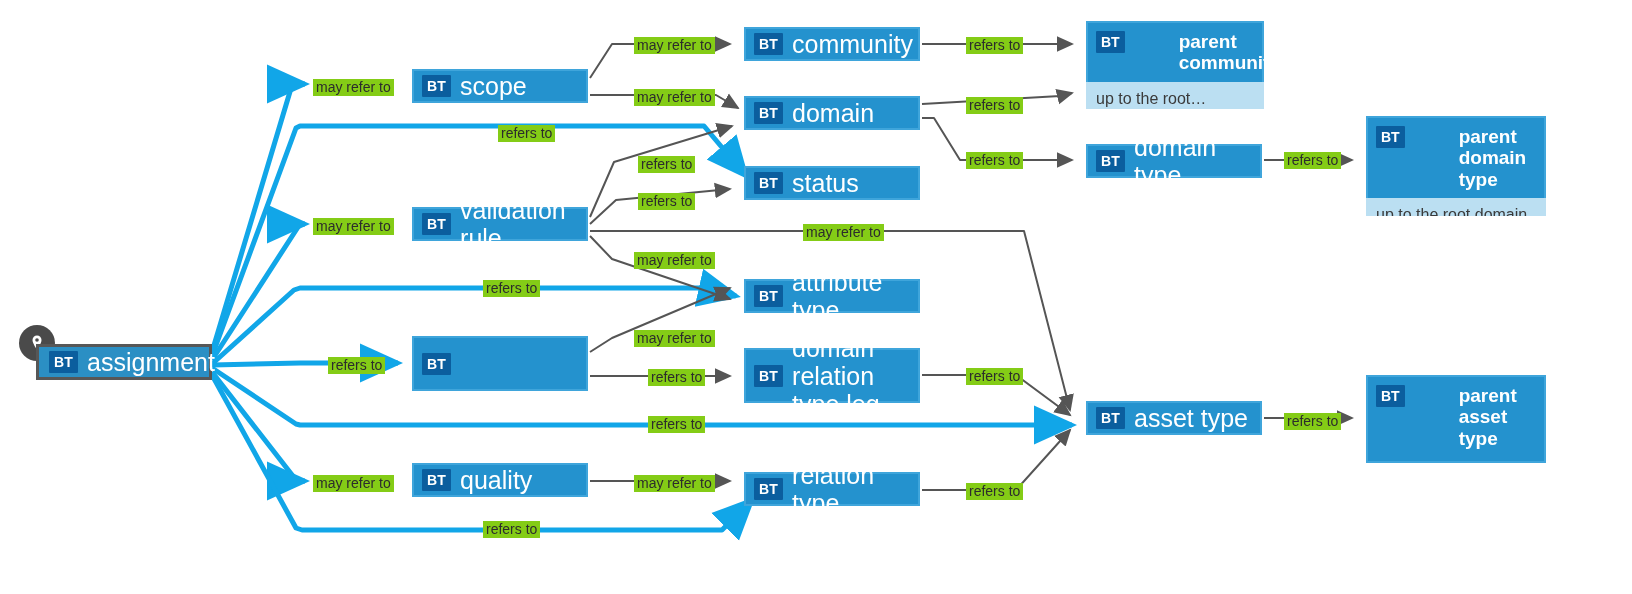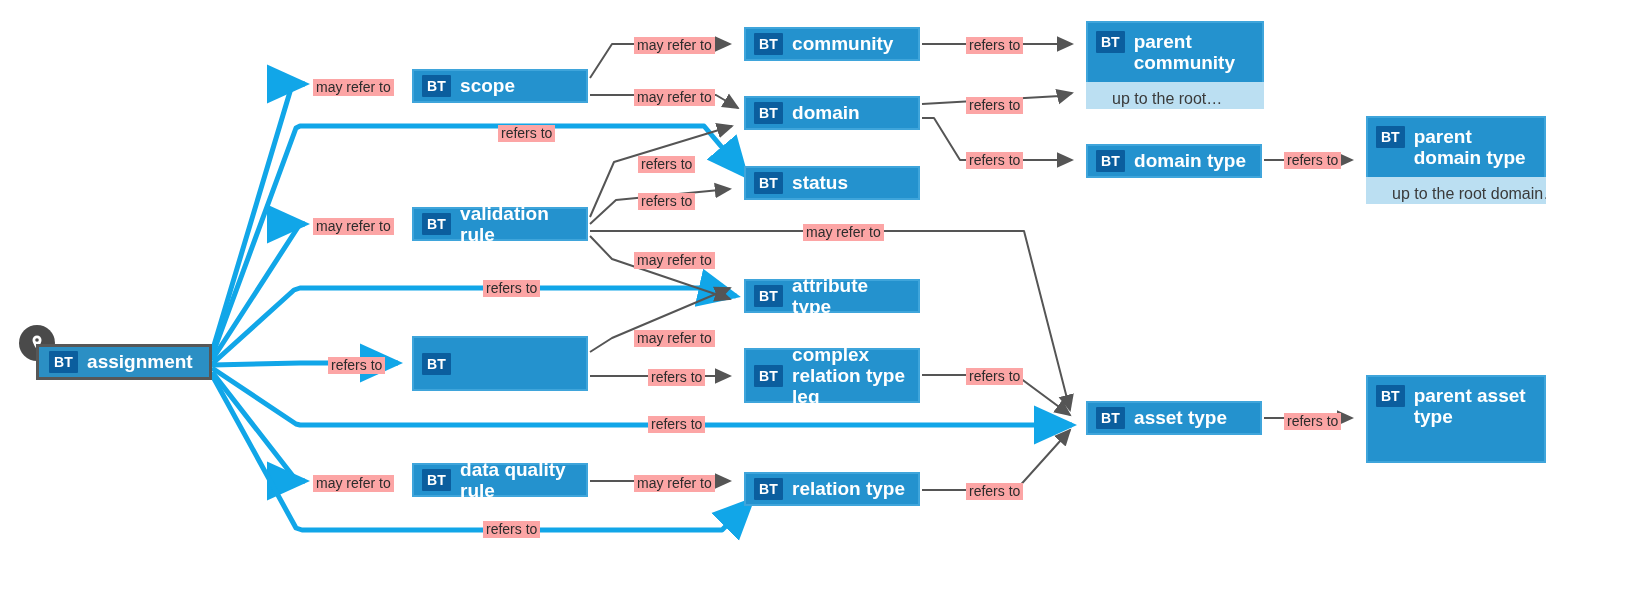--- a/index.html
+++ b/index.html
@@ -7,32 +7,32 @@
   #stage{position:relative;width:1632px;height:594px;overflow:hidden;background:#fff;}
   #edges{position:absolute;left:0;top:0;width:1632px;height:594px;}
 
   .node{position:absolute;box-sizing:border-box;background:#2492CE;
         display:flex;align-items:center;padding:0 10px;
         box-shadow:0 0 0 2px #3FA5DB inset;}
   .node.root{box-shadow:none;border:3px solid #575757;background:#2B8FC4;}
   .node .bt{flex:0 0 auto;background:#0B5E9E;color:#fff;font-weight:bold;
             font-size:14px;line-height:1;padding:4px 5px;margin-right:9px;border-radius:1px;
             letter-spacing:.2px;}
-  .node .lbl{color:#ffffff;font-weight:bold;font-size:19px;line-height:1.12;}
+  .node .lbl{color:#ffffff;font-weight:normal;font-size:25px;line-height:1.12;}
 
   .pnode{position:absolute;box-sizing:border-box;background:#2492CE;
          box-shadow:0 0 0 2px #3FA5DB inset;display:flex;flex-direction:column;}
   .pnode .phead{display:flex;align-items:flex-start;padding:10px 10px 8px 10px;flex:1;}
   .pnode .phead .bt{flex:0 0 auto;background:#0B5E9E;color:#fff;font-weight:bold;
             font-size:14px;line-height:1;padding:4px 5px;margin-right:9px;border-radius:1px;}
-  .pnode .phead .lbl{color:#fff;font-weight:bold;font-size:19px;line-height:1.12;}
+  .pnode .phead .lbl{color:#fff;font-weight:bold;font-size:19px;line-height:1.12;margin-left:45px;}
   .pnode .pfoot{background:#BBDFF2;color:#3A3A3A;font-size:16px;line-height:1;
-                padding:9px 26px;white-space:nowrap;overflow:hidden;}
+                padding:9px 10px;white-space:nowrap;overflow:hidden;}
 
-  .elabel{position:absolute;font-size:14px;color:#2C2C2C;background:#fca5a5;
+  .elabel{position:absolute;font-size:14px;color:#2C2C2C;background:#84cc16;
           padding:1px 3px;white-space:nowrap;line-height:1.1;}
 
   .pin{position:absolute;width:36px;height:36px;border-radius:50%;background:#4A4A4A;
        display:flex;align-items:center;justify-content:center;}
 </style>
 </head>
 <body>
 
 <div id="stage">
 
@@ -112,21 +112,21 @@
       </div>
       <div class="node" style="left: 744px; top: 279px; width: 176px; height: 34px;">
         <span class="bt">BT</span>
         <span class="lbl">attribute type</span>
       </div>
       <div class="node" style="left: 412px; top: 336px; width: 176px; height: 55px;">
         <span class="bt">BT</span>
       </div>
       <div class="node" style="left: 744px; top: 348px; width: 176px; height: 55px;">
         <span class="bt">BT</span>
-        <span class="lbl">complex relation type leg</span>
+        <span class="lbl">domain relation type leg</span>
       </div>
       <div class="node" style="left: 412px; top: 463px; width: 176px; height: 34px;">
         <span class="bt">BT</span>
         <span class="lbl">data quality rule</span>
       </div>
       <div class="node" style="left: 744px; top: 472px; width: 176px; height: 34px;">
         <span class="bt">BT</span>
         <span class="lbl">relation type</span>
       </div>
       <div class="node" style="left: 1086px; top: 144px; width: 176px; height: 34px;">

